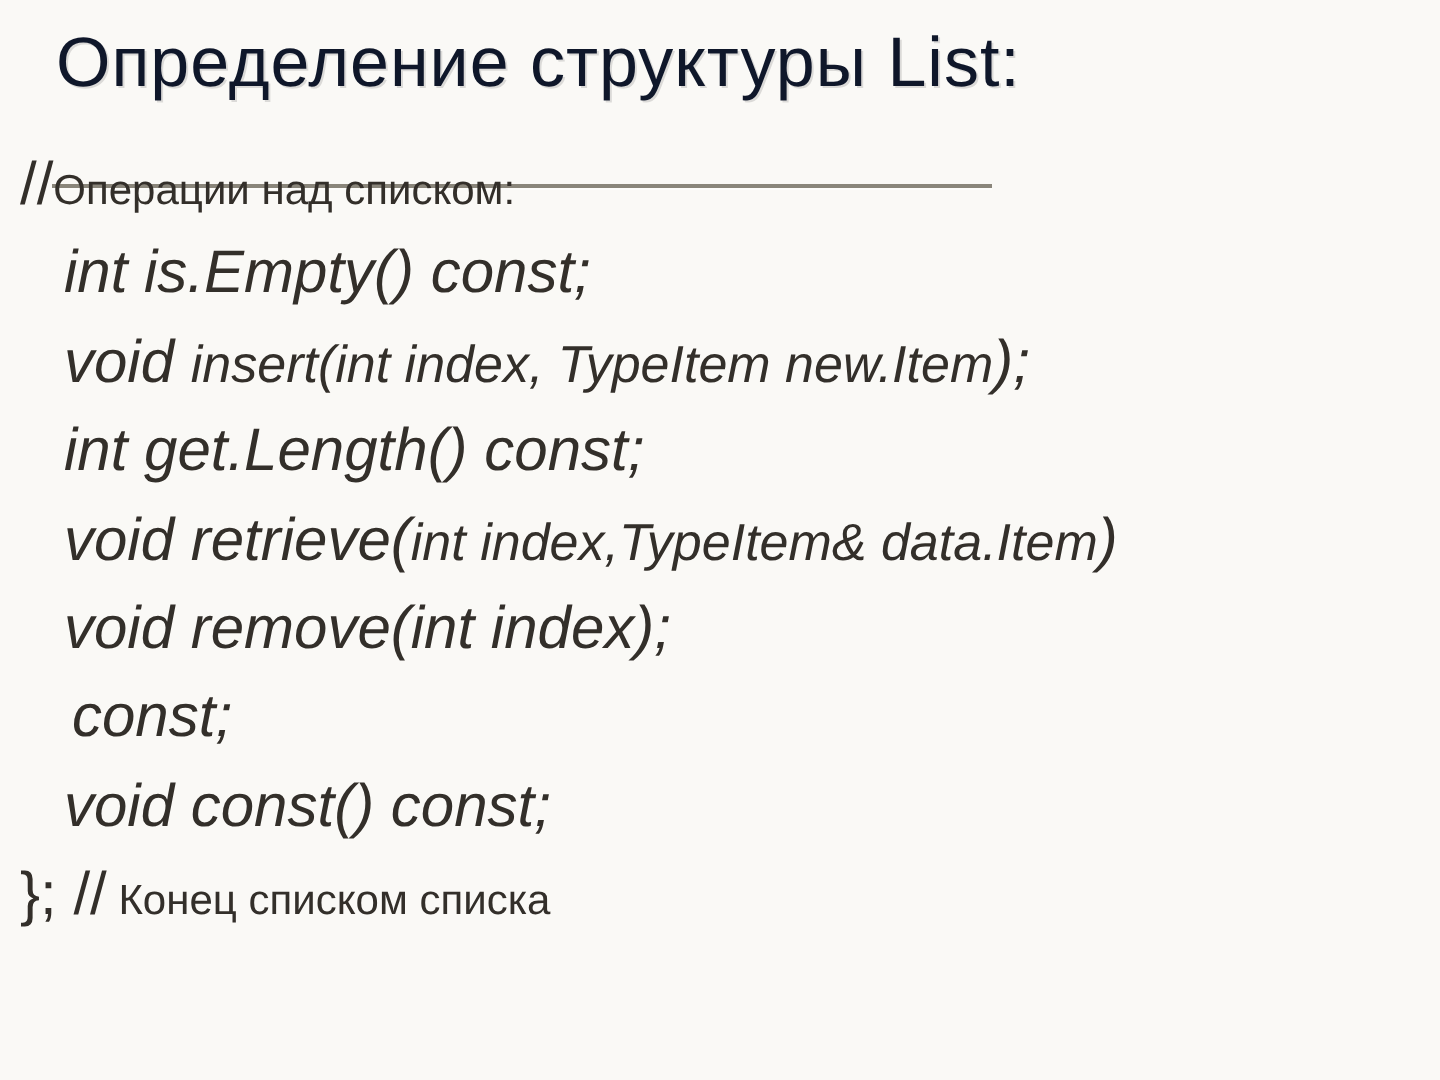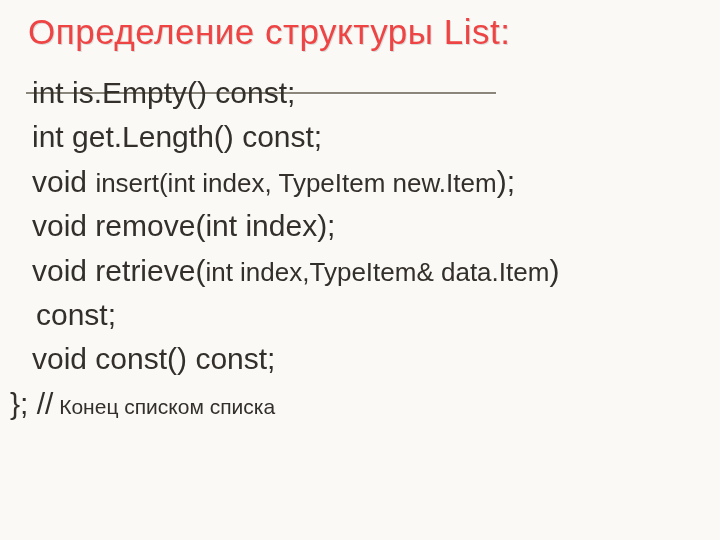--- a/index.html
+++ b/index.html
@@ -16,21 +16,21 @@
     position: relative;
     width: 720px;
     height: 540px;
     box-sizing: border-box;
   }
   .title {
     position: absolute;
     left: 28px;
     top: 12px;
     font-size: 35px;
-    color: #ef4444;
+    color: #0f172a;
     text-shadow: 1px 1px 0 rgba(0,0,0,0.12);
     letter-spacing: 0.5px;
   }
   .rule {
     position: absolute;
     left: 26px;
     top: 92px;
     width: 470px;
     height: 2px;
     background: #8a867b;
@@ -40,47 +40,50 @@
     position: absolute;
     left: 10px;
     top: 68px;
     width: 690px;
     font-size: 30px;
     line-height: 1.28;
   }
   .content .sm { font-size: 21px; vertical-align: baseline; }
   .content .md { font-size: 26px; vertical-align: baseline; }
   .row { margin: 6px 0; }
-  .ind { padding-left: 22px; }
-  .ind2 { padding-left: 26px; }
+  .ind { padding-left: 22px; font-style: italic; }
+  .ind2 { padding-left: 26px; font-style: italic; }
 </style>
 </head>
 <body>
 
 <div class="slide">
 
   <div class="title">Определение структуры List:</div>
   <div class="rule"></div>
 
   <div class="content">
 
+    <div class="row">
+      <span>//</span><span class="sm">Операции над списком:</span>
+    </div>
 
     <div class="row ind">int is.Empty() const;</div>
-
-    <div class="row ind">int get.Length() const;</div>
 
     <div class="row ind">
       <span>void </span><span class="md">insert(int index, TypeItem new.Item</span><span>);</span>
     </div>
 
-    <div class="row ind">void remove(int index);</div>
+    <div class="row ind">int get.Length() const;</div>
 
     <div class="row ind">
       <span>void retrieve(</span><span class="md">int index,TypeItem&amp; data.Item</span><span>)</span>
     </div>
+
+    <div class="row ind">void remove(int index);</div>
 
     <div class="row ind2">const;</div>
 
     <div class="row ind">void const() const;</div>
 
     <div class="row">
       <span>}; //</span><span class="sm"> Конец списком списка</span>
     </div>
 
   </div>

